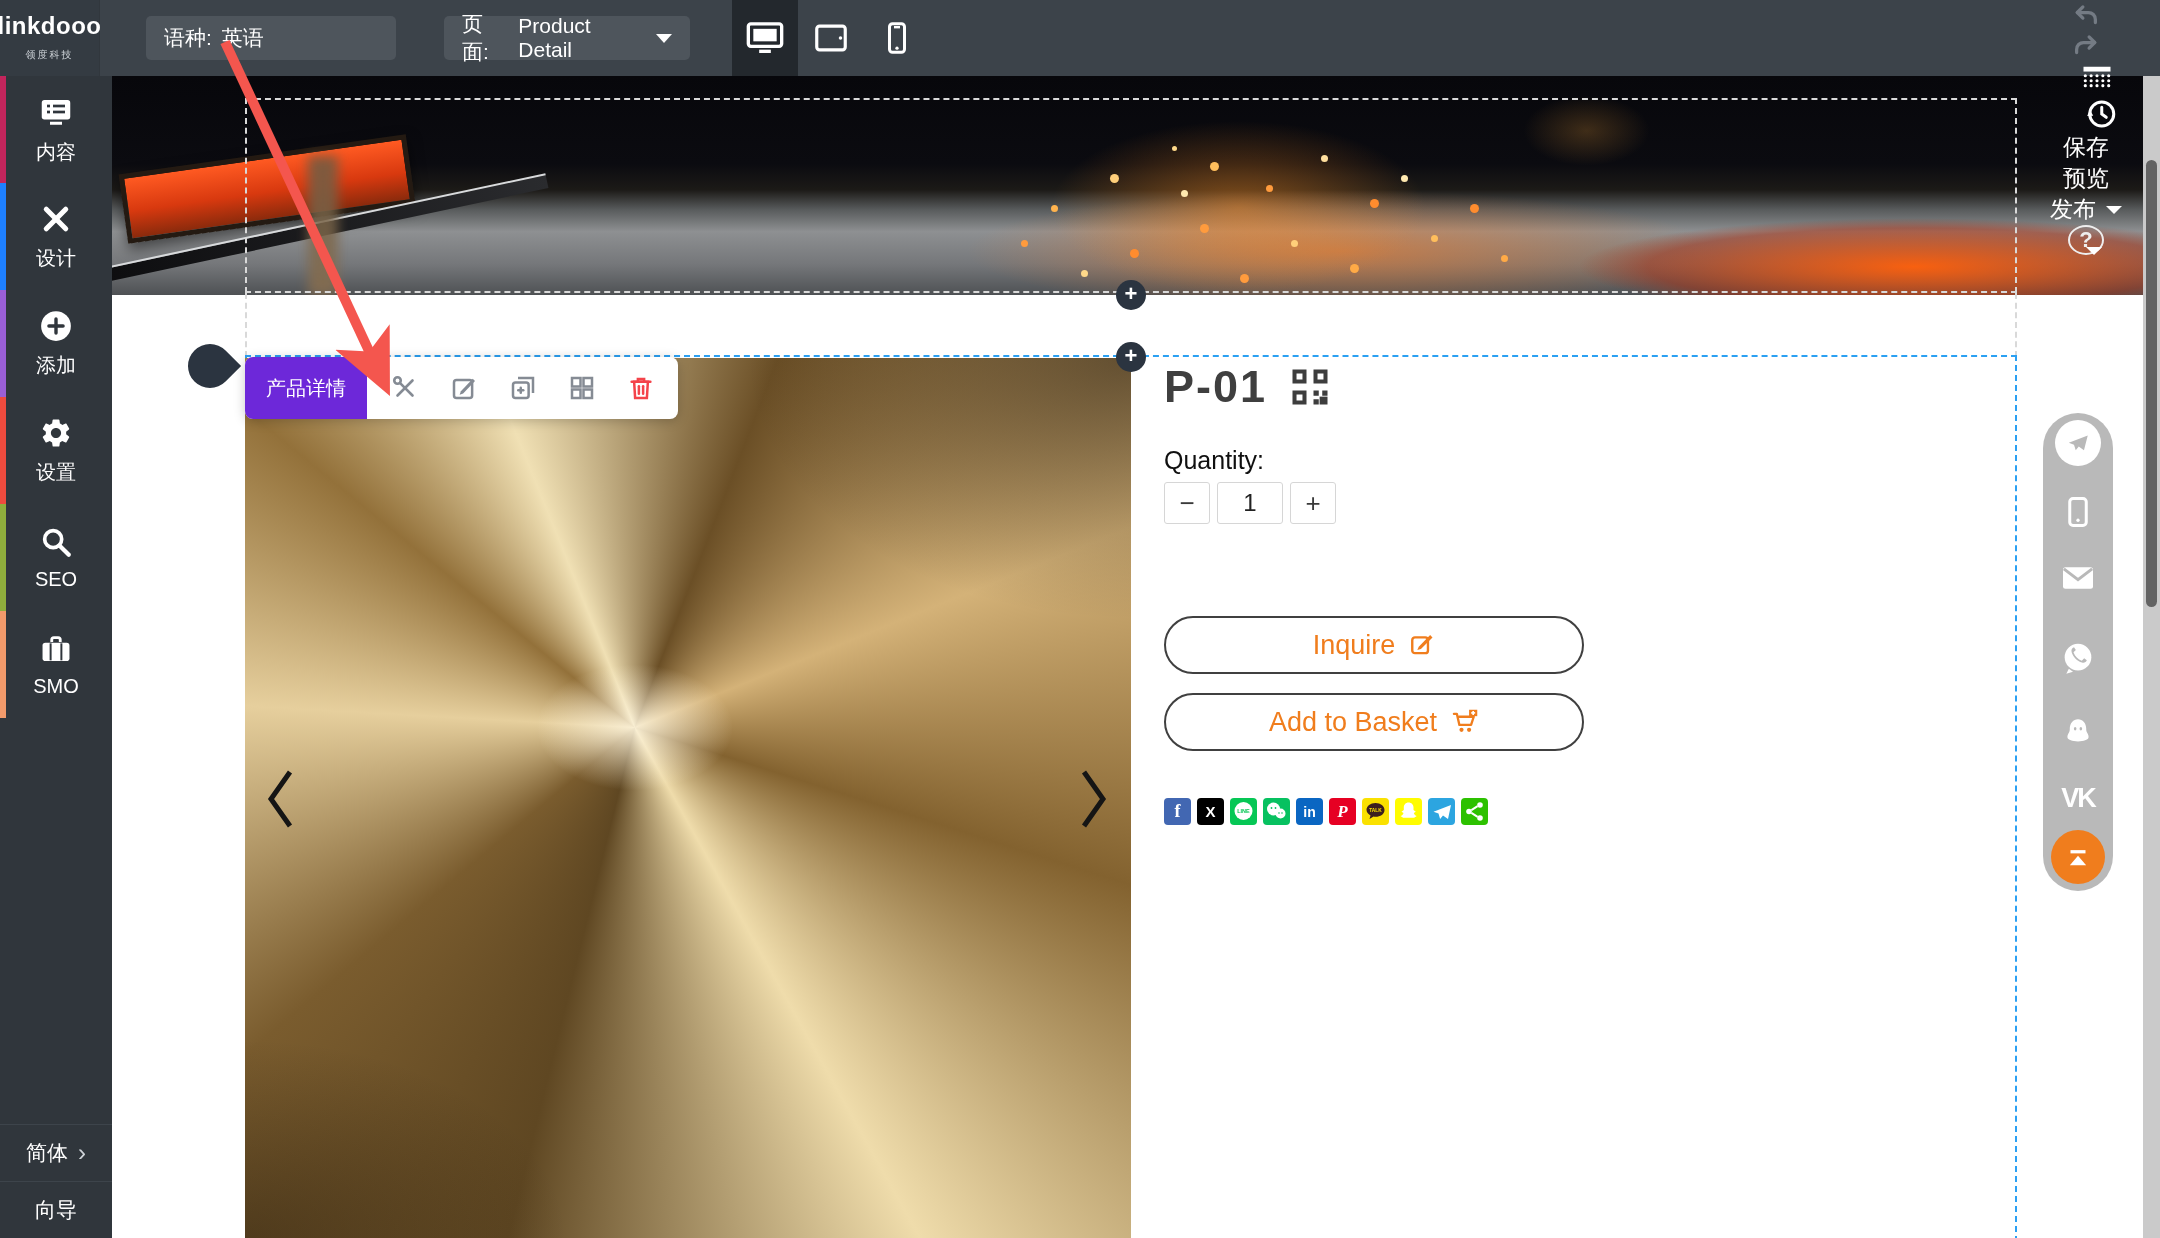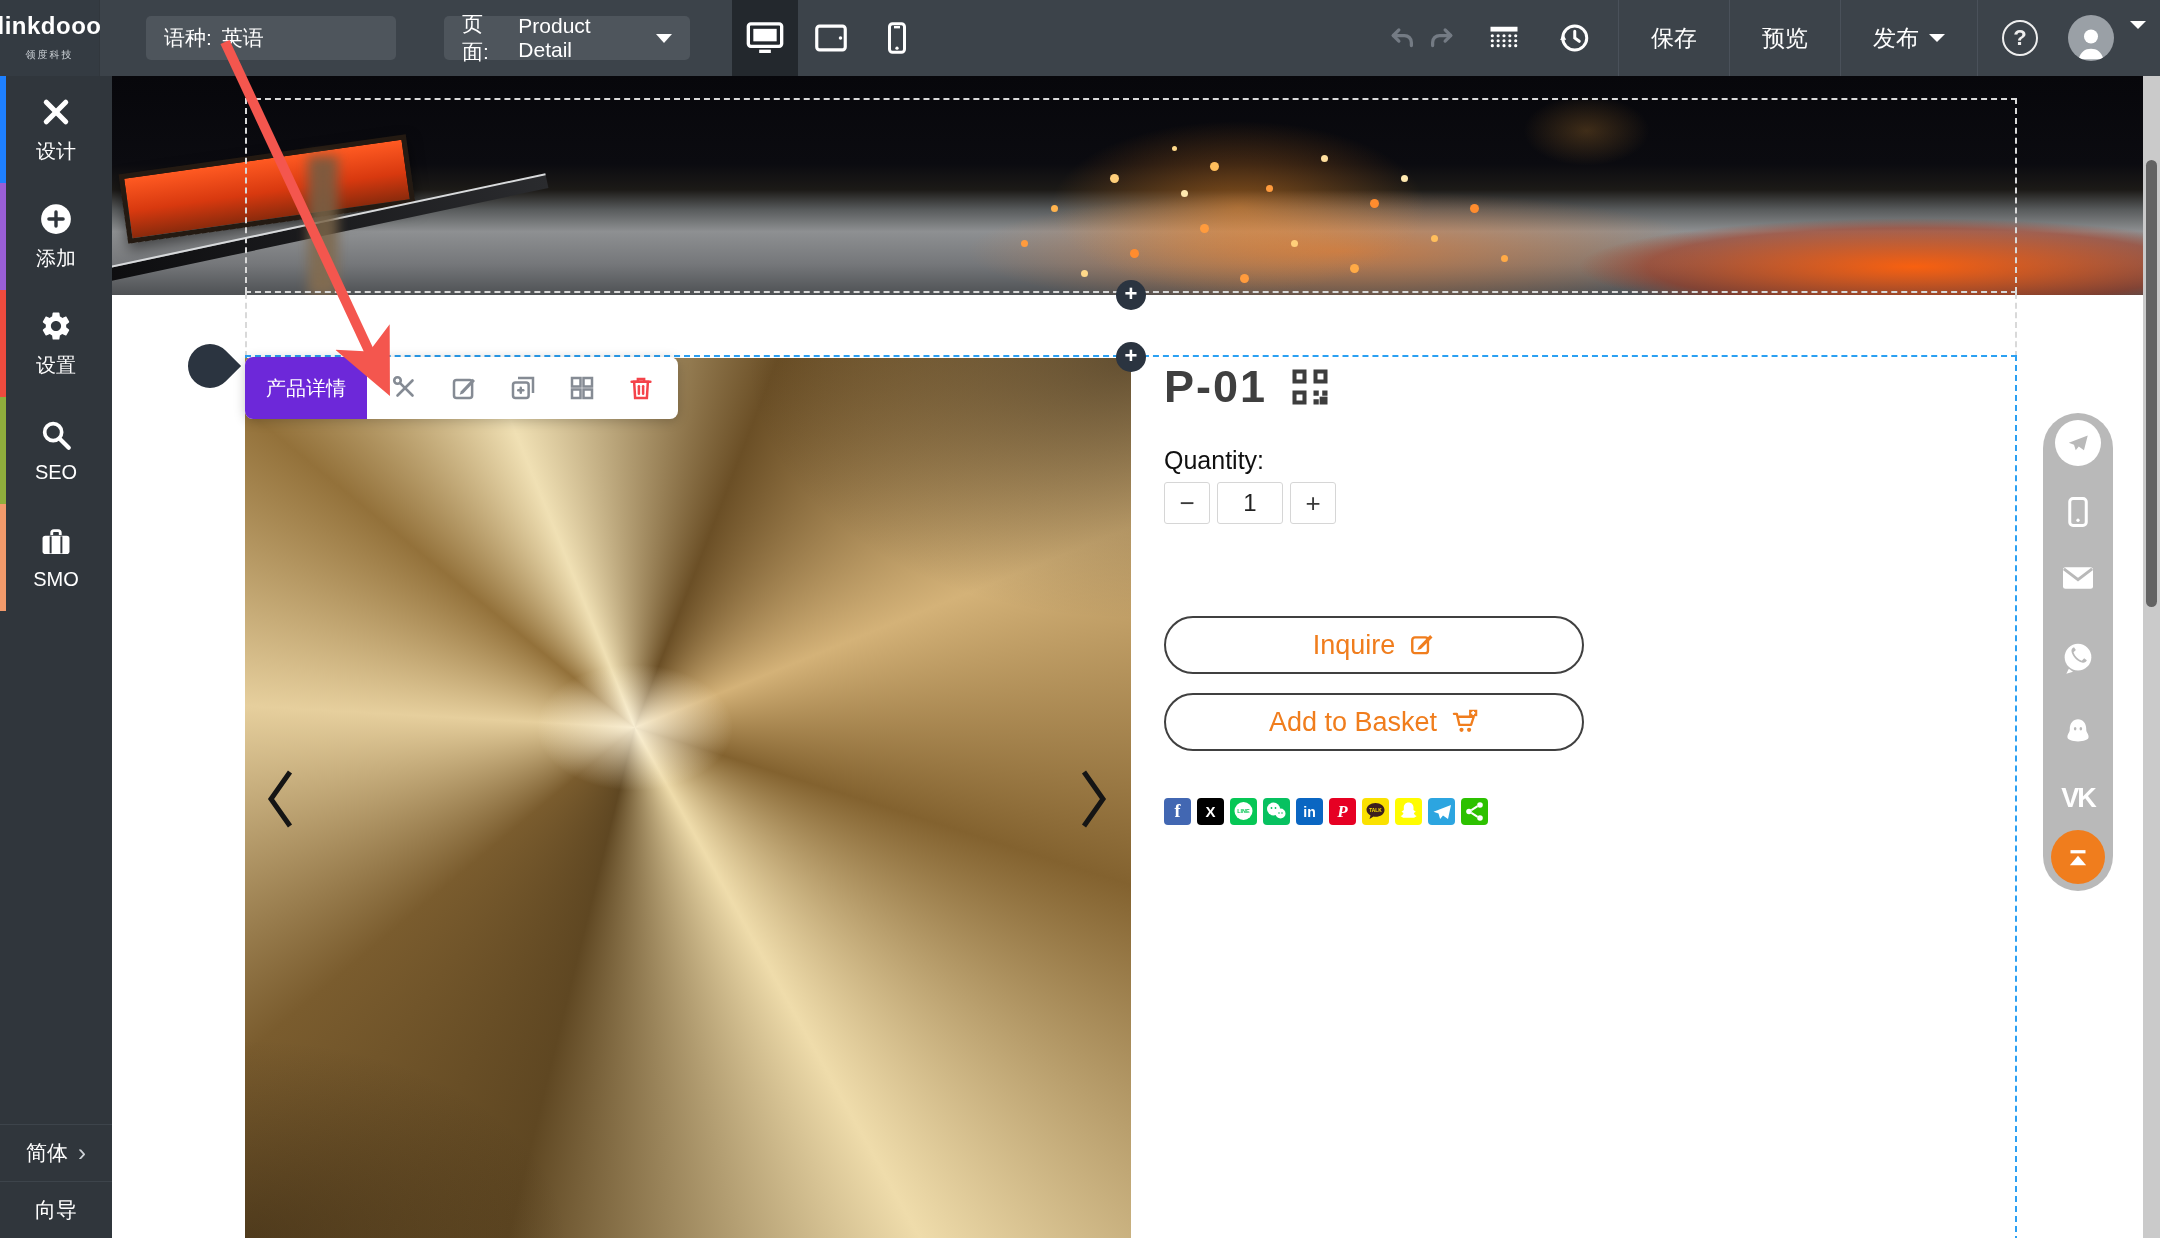--- a/index.html
+++ b/index.html
@@ -12,21 +12,21 @@
   .logo-block { width:100px; height:76px; display:flex; flex-direction:column; align-items:center; justify-content:center; border-right:1px solid #31373d; background:#343b42; }
   .logo-name { color:#fff; font-size:24px; font-weight:bold; letter-spacing:.5px; line-height:24px; }
   .logo-sub { color:#cfd4d9; font-size:10px; margin-top:10px; letter-spacing:2px; }
   .tb-field { height:44px; background:#4e555c; border-radius:5px; color:#fff; font-size:21px; display:flex; align-items:center; padding:0 18px; gap:10px; cursor:pointer; }
   .tb-field.lang { margin-left:46px; width:250px; }
   .tb-field.page { margin-left:48px; width:246px; }
   .caret-down { width:0; height:0; border-left:8px solid transparent; border-right:8px solid transparent; border-top:9px solid #fff; margin-left:auto; }
   .devices { display:flex; margin-left:42px; height:76px; }
   .dev-btn { width:66px; height:76px; display:flex; align-items:center; justify-content:center; cursor:pointer; }
   .dev-btn.active { background:#23282d; }
-  .tb-right { position:absolute; right:14px; top:0; height:76px; display:flex; align-items:center; }
+  .tb-right { position:absolute; right:14px; top:0; height:76px; display:flex; align-items:center;flex-direction:column; }
   .tb-icon-btn { width:40px; height:76px; display:flex; align-items:center; justify-content:center; cursor:pointer; }
   .tb-sep { width:1px; height:76px; background:#4a515a; margin:0 8px; }
   .tb-text-btn { color:#fff; font-size:23px; padding:0 24px; height:76px; display:flex; align-items:center; gap:10px; cursor:pointer; white-space:nowrap; }
   .help-circle { width:36px; height:36px; border:2.5px solid #eee; border-radius:50%; color:#eee; font-size:22px; font-weight:bold; display:flex; align-items:center; justify-content:center; cursor:pointer; margin:0 16px; }
   .avatar { width:46px; height:46px; border-radius:50%; background:#9aa0a6; display:flex; align-items:flex-end; justify-content:center; overflow:hidden; cursor:pointer; margin-left:14px; }
   .avatar-caret { margin-left:16px; cursor:pointer; }
 
   
   #sidebar { position:absolute; left:0; top:76px; width:112px; bottom:0; background:#30363c; z-index:30; }
   .side-item { position:relative; height:107px; display:flex; flex-direction:column; align-items:center; justify-content:center; gap:9px; cursor:pointer; }
@@ -219,20 +219,34 @@
       </div>
       <div class="avatar-caret">
         <span class="caret-down" style="border-top-width:8px"></span>
       </div>
     </div>
   </div>
 
   <div id="sidebar">
 
 
+    <div class="side-item">
+      <div class="side-strip" style="background: rgb(194, 37, 92);"></div>
+      <svg width="36" height="36" viewBox="0 0 24 24">
+          <rect x="2.5" y="4" width="19" height="13" rx="1.8" fill="#fff"></rect>
+          <g stroke="#30363c" stroke-width="1.8">
+            <line x1="6" y1="8" x2="8" y2="8"></line>
+            <line x1="10" y1="8" x2="18" y2="8"></line>
+            <line x1="6" y1="12" x2="8" y2="12"></line>
+            <line x1="10" y1="12" x2="18" y2="12"></line>
+          </g>
+          <rect x="8" y="18.5" width="8" height="2" fill="#fff"></rect>
+        </svg>
+      <div class="side-label">内容</div>
+    </div>
 
     <div class="side-item">
       <div class="side-strip" style="background: rgb(30, 128, 255);"></div>
       <svg width="34" height="34" viewBox="0 0 24 24">
           <g fill="#fff">
             <rect x="10.2" y="0.5" width="3.6" height="23" rx="1.8" transform="rotate(45 12 12)"></rect>
             <rect x="10.2" y="0.5" width="3.6" height="23" rx="1.8" transform="rotate(-45 12 12)"></rect>
           </g>
         </svg>
       <div class="side-label">设计</div>

